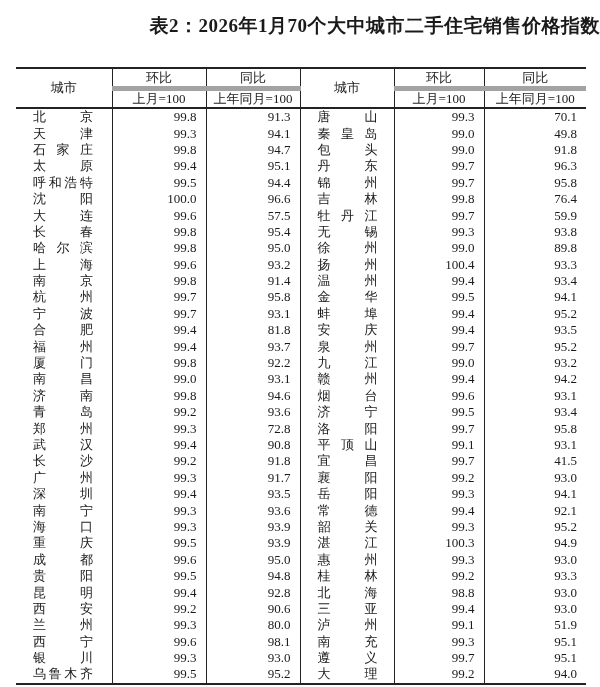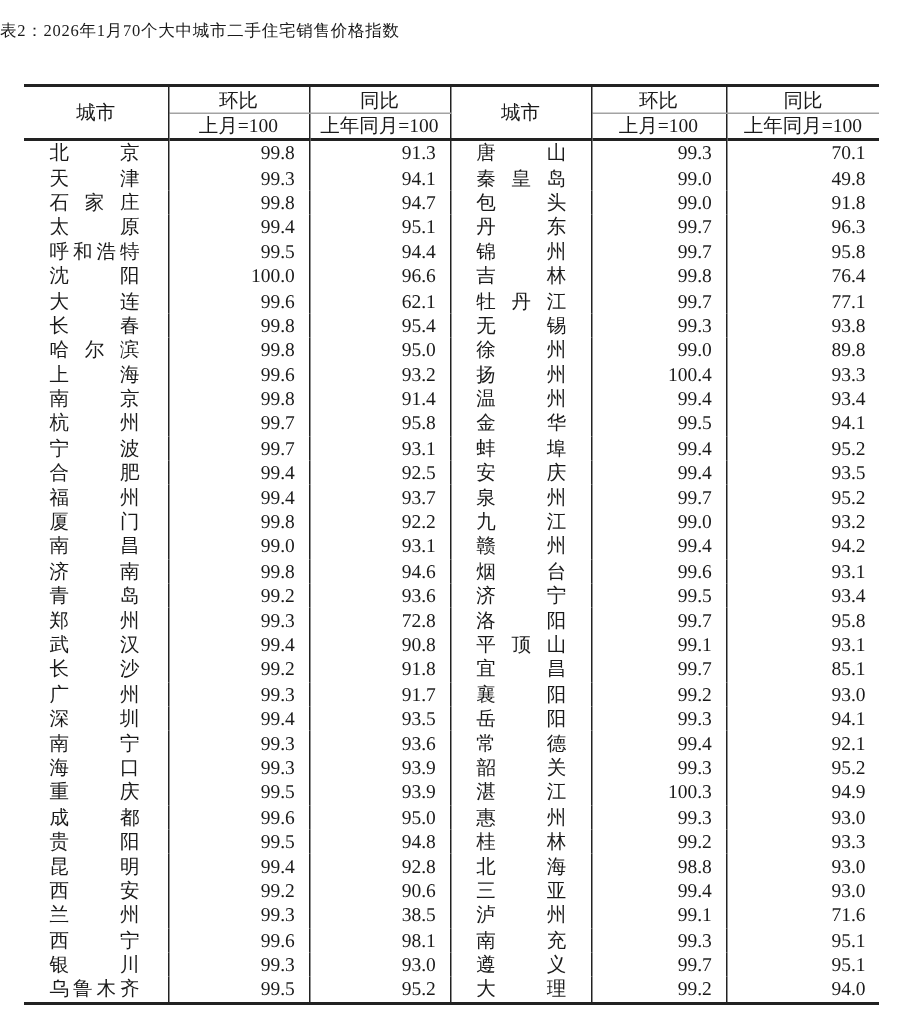--- a/index.html
+++ b/index.html
@@ -7,23 +7,23 @@
     position: relative;
     width: 600px;
     height: 687px;
     background: #ffffff;
     font-family: "Liberation Serif", "DejaVu Serif", serif;
     color: #1a1a1a;
     overflow: hidden;
   }
   .title {
     margin-top: 13px;
-    text-align: left;
-    font-size: 11px;
-    font-weight: normal;
+    text-align: right;
+    font-size: 19px;
+    font-weight: bold;
     letter-spacing: 0.5px;
   }
   table.price-table {
     margin: 28px 0 0 16px;
     width: 570px;
     border-collapse: collapse;
     table-layout: fixed;
     border-top: 2px solid #222;
     border-bottom: 2px solid #222;
     font-size: 13px;
@@ -31,21 +31,21 @@
   th, td {
     padding: 0;
     line-height: 16px;
     font-weight: normal;
     border-left: 1px solid #222;
     border-right: 1px solid #222;
   }
   tr > *:first-child { border-left: none; }
   tr > *:last-child { border-right: none; }
   thead th { text-align: center; }
-  thead th.group-head { height: 17px; border-bottom: 1px solid #a3a3a3; }
+  thead th.group-head { height: 17px; border-bottom: 5px solid #a3a3a3; }
   thead th.city-head  { border-bottom: 2px solid #222; }
   thead th.sub-head   { height: 16px; border-bottom: 2px solid #222; }
   tbody td { height: 16.4px; }
   tbody td.city-cell { text-align: left; padding-left: 17px; }
   tbody td.val-cell  { text-align: right; padding-right: 9px; }
   span.city {
     display: inline-block;
     width: 60px;
     text-align: justify;
     text-align-last: justify;
@@ -128,24 +128,24 @@
           <td class="city-cell"><span class="city">沈阳</span></td>
           <td class="val-cell">100.0</td>
           <td class="val-cell">96.6</td>
           <td class="city-cell"><span class="city">吉林</span></td>
           <td class="val-cell">99.8</td>
           <td class="val-cell">76.4</td>
         </tr>
         <tr>
           <td class="city-cell"><span class="city">大连</span></td>
           <td class="val-cell">99.6</td>
-          <td class="val-cell">62.1</td>
+          <td class="val-cell">57.5</td>
           <td class="city-cell"><span class="city">牡丹江</span></td>
           <td class="val-cell">99.7</td>
-          <td class="val-cell">77.1</td>
+          <td class="val-cell">59.9</td>
         </tr>
         <tr>
           <td class="city-cell"><span class="city">长春</span></td>
           <td class="val-cell">99.8</td>
           <td class="val-cell">95.4</td>
           <td class="city-cell"><span class="city">无锡</span></td>
           <td class="val-cell">99.3</td>
           <td class="val-cell">93.8</td>
         </tr>
         <tr>
@@ -184,21 +184,21 @@
           <td class="city-cell"><span class="city">宁波</span></td>
           <td class="val-cell">99.7</td>
           <td class="val-cell">93.1</td>
           <td class="city-cell"><span class="city">蚌埠</span></td>
           <td class="val-cell">99.4</td>
           <td class="val-cell">95.2</td>
         </tr>
         <tr>
           <td class="city-cell"><span class="city">合肥</span></td>
           <td class="val-cell">99.4</td>
-          <td class="val-cell">92.5</td>
+          <td class="val-cell">81.8</td>
           <td class="city-cell"><span class="city">安庆</span></td>
           <td class="val-cell">99.4</td>
           <td class="val-cell">93.5</td>
         </tr>
         <tr>
           <td class="city-cell"><span class="city">福州</span></td>
           <td class="val-cell">99.4</td>
           <td class="val-cell">93.7</td>
           <td class="city-cell"><span class="city">泉州</span></td>
           <td class="val-cell">99.7</td>
@@ -251,21 +251,21 @@
           <td class="city-cell"><span class="city">平顶山</span></td>
           <td class="val-cell">99.1</td>
           <td class="val-cell">93.1</td>
         </tr>
         <tr>
           <td class="city-cell"><span class="city">长沙</span></td>
           <td class="val-cell">99.2</td>
           <td class="val-cell">91.8</td>
           <td class="city-cell"><span class="city">宜昌</span></td>
           <td class="val-cell">99.7</td>
-          <td class="val-cell">85.1</td>
+          <td class="val-cell">41.5</td>
         </tr>
         <tr>
           <td class="city-cell"><span class="city">广州</span></td>
           <td class="val-cell">99.3</td>
           <td class="val-cell">91.7</td>
           <td class="city-cell"><span class="city">襄阳</span></td>
           <td class="val-cell">99.2</td>
           <td class="val-cell">93.0</td>
         </tr>
         <tr>
@@ -328,24 +328,24 @@
           <td class="city-cell"><span class="city">西安</span></td>
           <td class="val-cell">99.2</td>
           <td class="val-cell">90.6</td>
           <td class="city-cell"><span class="city">三亚</span></td>
           <td class="val-cell">99.4</td>
           <td class="val-cell">93.0</td>
         </tr>
         <tr>
           <td class="city-cell"><span class="city">兰州</span></td>
           <td class="val-cell">99.3</td>
-          <td class="val-cell">38.5</td>
+          <td class="val-cell">80.0</td>
           <td class="city-cell"><span class="city">泸州</span></td>
           <td class="val-cell">99.1</td>
-          <td class="val-cell">71.6</td>
+          <td class="val-cell">51.9</td>
         </tr>
         <tr>
           <td class="city-cell"><span class="city">西宁</span></td>
           <td class="val-cell">99.6</td>
           <td class="val-cell">98.1</td>
           <td class="city-cell"><span class="city">南充</span></td>
           <td class="val-cell">99.3</td>
           <td class="val-cell">95.1</td>
         </tr>
         <tr>

